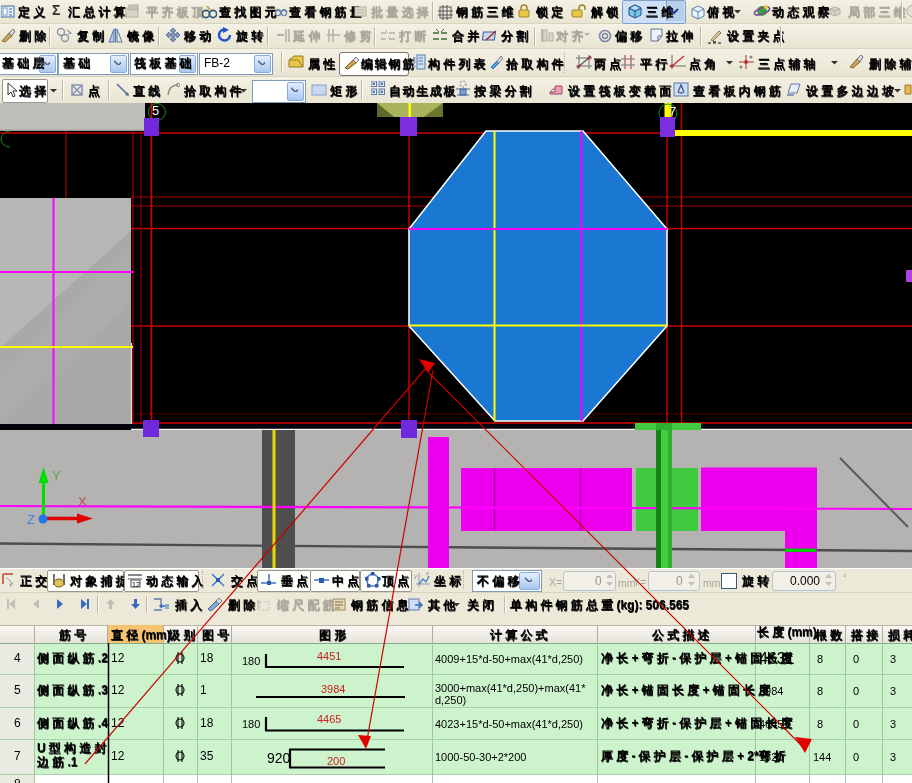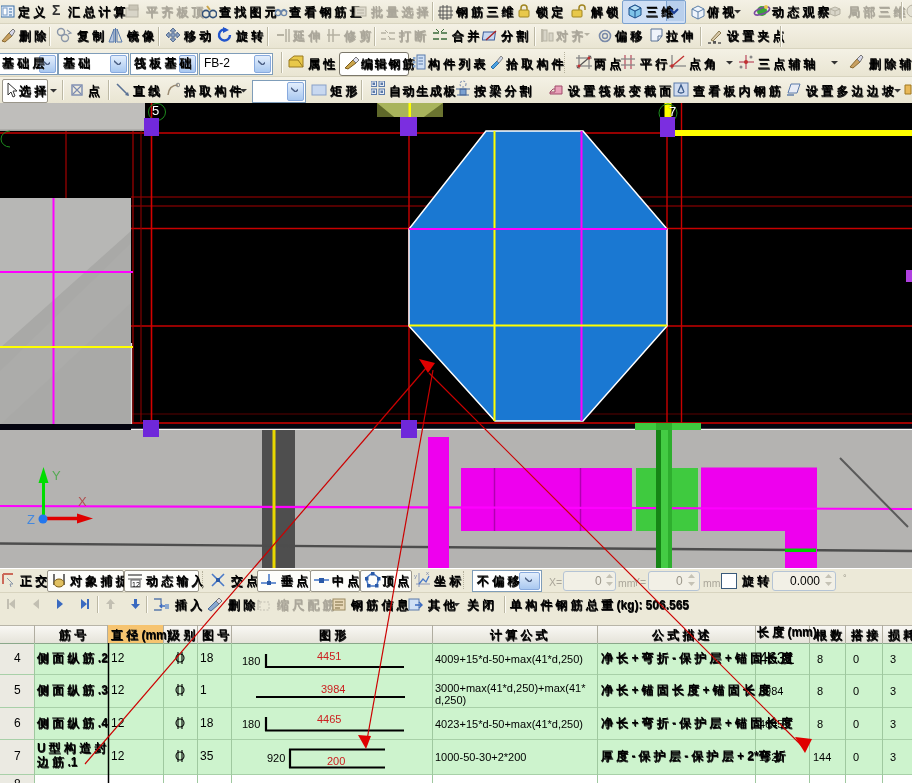--- a/index.html
+++ b/index.html
@@ -726,21 +726,21 @@
     <span class="lt" style="left:111px;top:134px">12</span>
 <span class="lt" style="left:200px;top:36px">18</span>
     <span class="lt" style="left:200px;top:68px">1</span>
     <span class="lt" style="left:200px;top:101px">18</span>
     <span class="lt" style="left:200px;top:134px">35</span>
 <span class="lt" style="left:242px;top:39px;font-size:11px">180</span>
 <span class="lt" style="left:317px;top:34px;font-size:11px;color:#cc2020">4451</span>
 <span class="lt" style="left:321px;top:67px;font-size:11px;color:#cc2020">3984</span>
 <span class="lt" style="left:242px;top:102px;font-size:11px">180</span>
 <span class="lt" style="left:317px;top:97px;font-size:11px;color:#cc2020">4465</span>
-<span class="lt" style="left:267px;top:136px;font-size:11px">920</span>
+<span class="lt" style="left:267px;top:136px;font-size:14px">920</span>
 <span class="lt" style="left:327px;top:139px;font-size:11px;color:#cc2020">200</span>
 <span class="lt" style="left:435px;top:37px;font-size:11px">4009+15*d-50+max(41*d,250)</span>
 <span class="lt" style="left:435px;top:66px;font-size:11px">3000+max(41*d,250)+max(41*</span>
 <span class="lt" style="left:435px;top:78px;font-size:11px">d,250)</span>
 <span class="lt" style="left:435px;top:102px;font-size:11px">4023+15*d-50+max(41*d,250)</span>
 <span class="lt" style="left:435px;top:135px;font-size:11px">1000-50-30+2*200</span>
 <span class="t" style="left:601px;top:36px">净长+弯折-保护层+锚固长度</span>
 <span class="t" style="left:601px;top:68px">净长+锚固长度+锚固长度</span>
 <span class="t" style="left:601px;top:101px">净长+弯折-保护层+锚固长度</span>
 <span class="t" style="left:601px;top:134px">厚度-保护层-保护层+<span class="lt" style="position:static;letter-spacing:0">2*</span>弯折</span>

